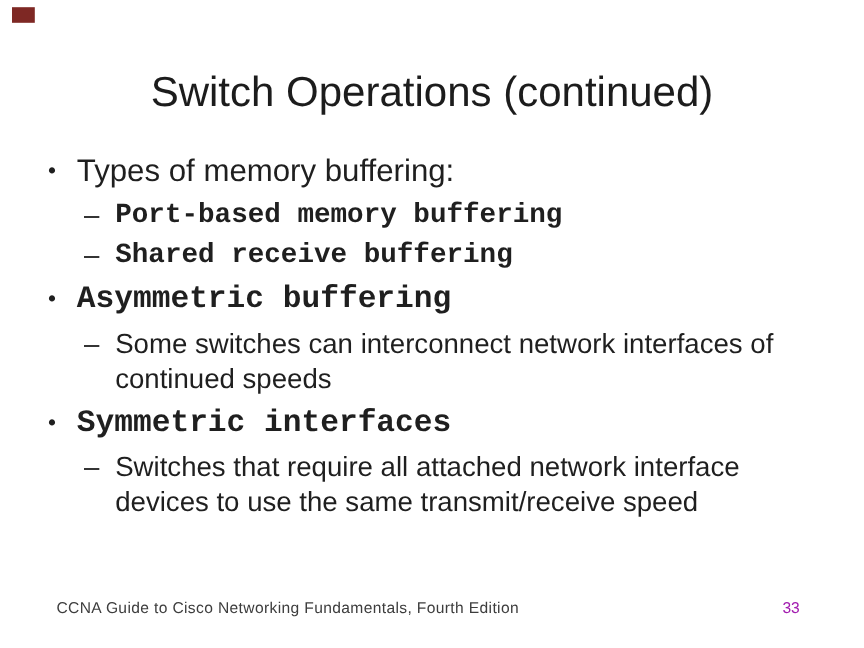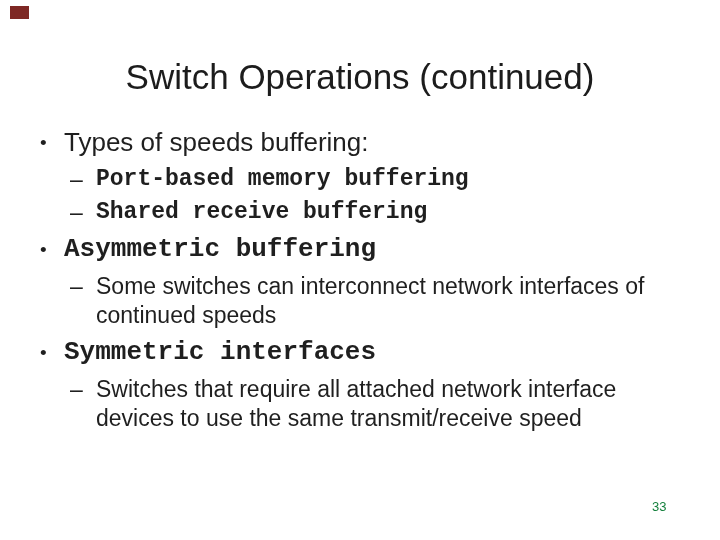--- a/index.html
+++ b/index.html
@@ -78,37 +78,37 @@
     top: 499px;
     font-size: 13px;
     letter-spacing: 0.3px;
     color: #3d3d3d;
   }
   .page-number {
     position: absolute;
     left: 652px;
     top: 499px;
     font-size: 13px;
-    color: #15803d;
+    color: #a21caf;
   }
 </style>
 </head>
 <body>
 
 <div class="slide">
 
   <div class="accent-mark" style="background: rgb(126, 40, 36);"></div>
 
   <h1 class="slide-title">Switch Operations (continued)</h1>
 
   <div class="content">
 
     <div class="row l1">
       <span class="glyph">•</span>
-      <span class="txt">Types of speeds buffering:</span>
+      <span class="txt">Types of memory buffering:</span>
     </div>
 
     <div class="row l2 mt6">
       <span class="glyph">–</span>
       <span class="txt bold">Port-based memory buffering</span>
     </div>
 
     <div class="row l2 mt4">
       <span class="glyph">–</span>
       <span class="txt bold">Shared receive buffering</span>
@@ -129,16 +129,17 @@
       <span class="txt bold">Symmetric interfaces</span>
     </div>
 
     <div class="row l2 mt6">
       <span class="glyph">–</span>
       <span class="txt">Switches that require all attached network interface devices to use the same transmit/receive speed</span>
     </div>
 
   </div>
 
+  <div class="footer-left">CCNA Guide to Cisco Networking Fundamentals, Fourth Edition</div>
 
   <div class="page-number">33</div>
 
 </div>
 
 </body></html>

